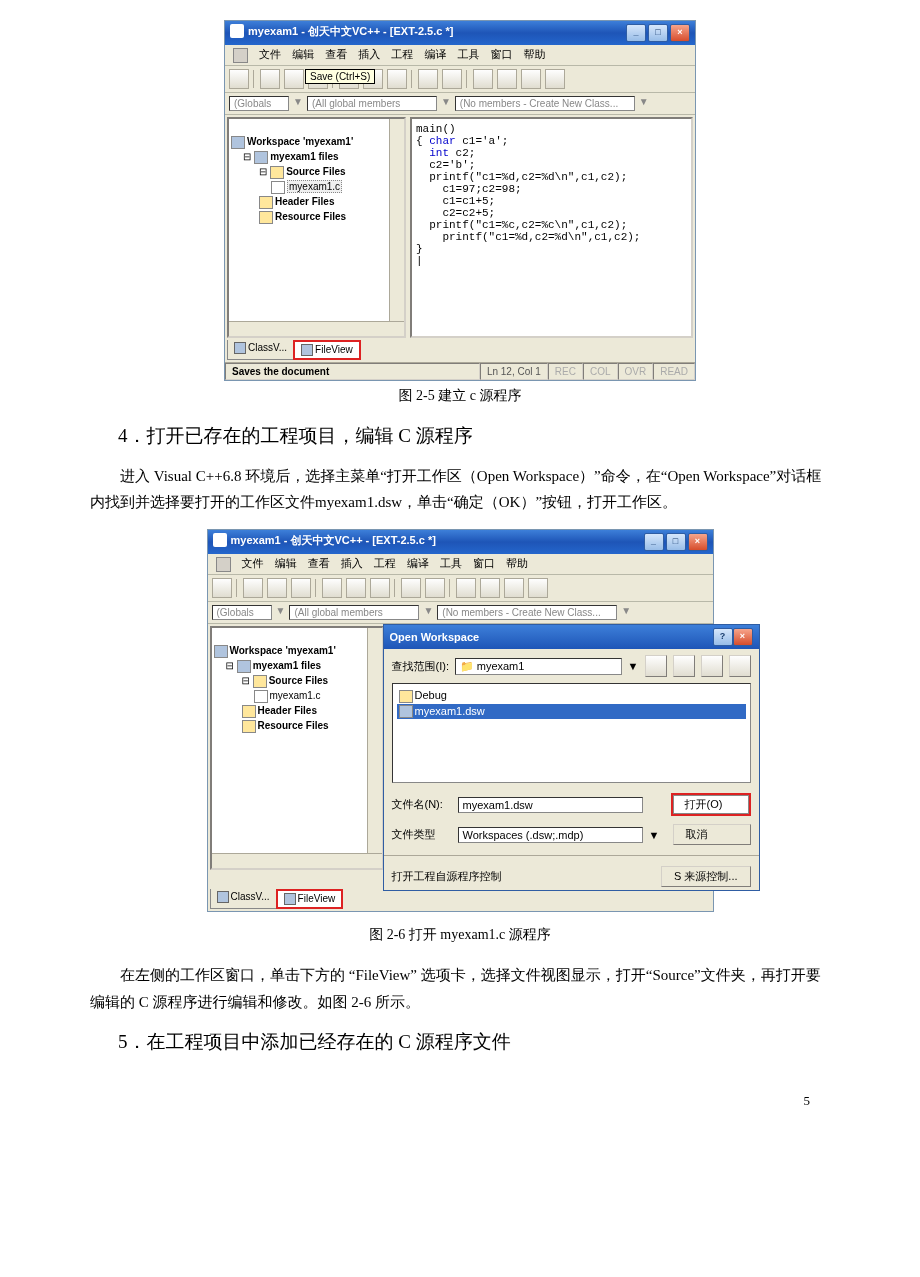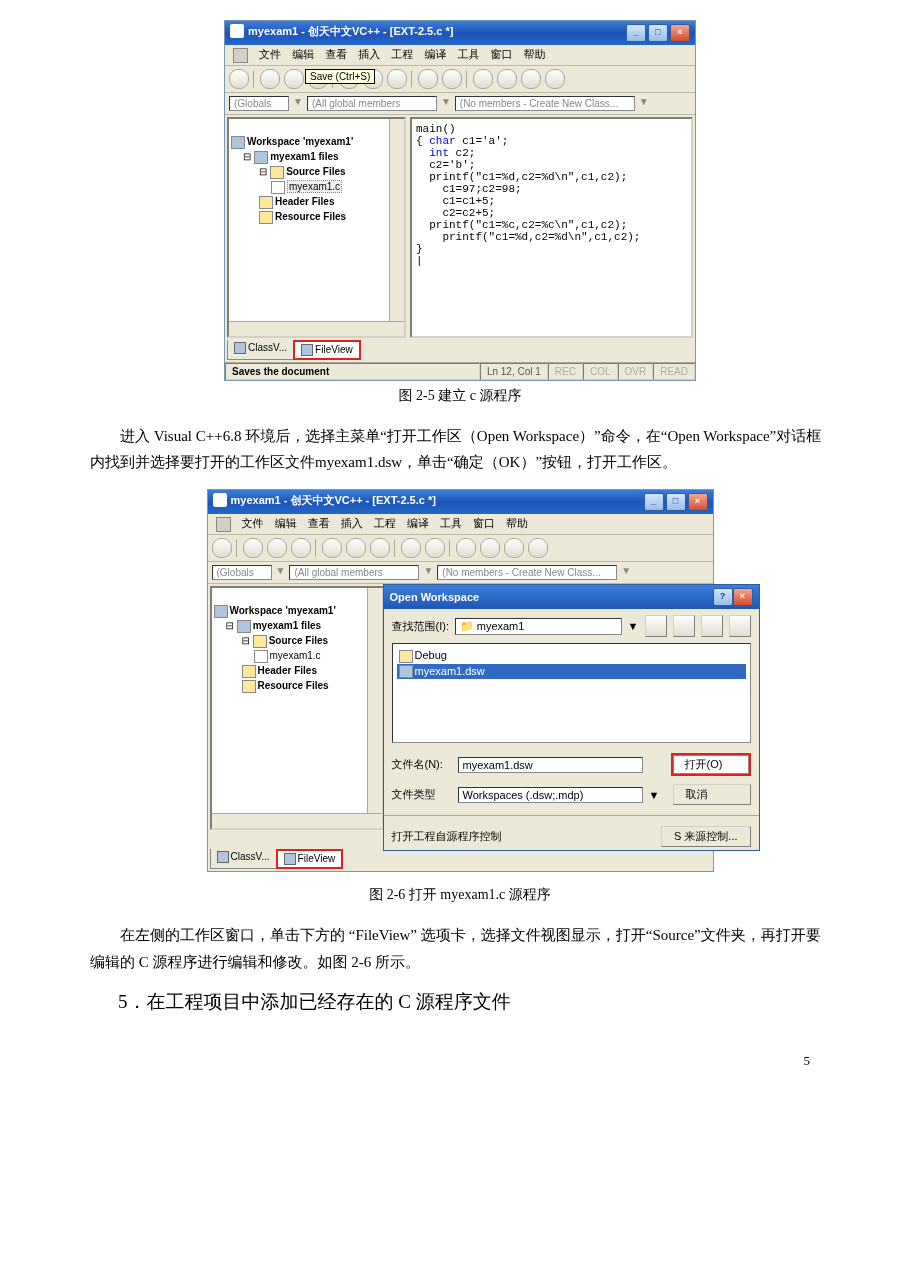--- a/index.html
+++ b/index.html
@@ -8,21 +8,21 @@
 .titlebar{background:linear-gradient(to bottom,#3d7fd9 0%,#1e55b7 50%,#2466cc 100%);color:#fff;padding:3px 5px;display:flex;align-items:flex-start;font-weight:bold;font-size:11px}
 .titlebar .icon{width:14px;height:14px;background:#fff;border-radius:2px;margin-right:4px;display:inline-block}
 .title-text{flex:1}
 .winbtns{display:flex;gap:2px}
 .winbtn{width:18px;height:16px;background:linear-gradient(#d6e6fb,#98bde8);border:1px solid #2f5da3;border-radius:2px;font-size:9px;text-align:center;line-height:14px;color:#1a3d6e}
 .winbtn.close{background:linear-gradient(#f7a58b,#d64d2c);color:#fff}
 .menubar{background:#ece9d8;padding:2px 4px;border-bottom:1px solid #b8b8a8;font-size:11px}
 .menubar span{margin:0 4px}
 .menu-icon{display:inline-block;width:13px;height:13px;background:#d4d0c8;border:1px solid #888;vertical-align:middle;margin-right:2px}
 .toolbar{background:#ece9d8;padding:3px 4px;border-bottom:1px solid #b8b8a8;display:flex;gap:4px;align-items:center}
-.tbtn{width:18px;height:18px;background:linear-gradient(#fefefe,#e0ddd0);border:1px solid #aca899;border-radius:9px;display:inline-block;position:relative}
+.tbtn{width:18px;height:18px;background:linear-gradient(#fefefe,#e0ddd0);border:1px solid #aca899;border-radius:0;display:inline-block;position:relative}
 .tbtn.sep{width:2px;background:none;border:none;border-left:1px solid #aca899;height:18px}
 .tooltip{position:absolute;top:-1px;left:20px;background:#ffffe1;border:1px solid #000;padding:1px 4px;font-size:10px;white-space:nowrap;z-index:5}
 .combobar{background:#ece9d8;padding:3px 4px;border-bottom:1px solid #b8b8a8;display:flex;gap:4px;font-size:10px;color:#888}
 .combo{background:#fff;border:1px inset #888;padding:1px 4px;flex:0 0 auto}
 .combo.w1{width:50px}.combo.w2{width:120px}.combo.w3{width:170px}
 .content{display:flex;height:225px}
 .tree{width:175px;border:2px inset #d4d0c8;background:#fff;margin:2px;overflow:hidden;position:relative;font-size:10px}
 .tree-body{padding:16px 2px}
 .tree-item{white-space:nowrap;padding:1px 0}
 .ti-icon{display:inline-block;width:12px;height:11px;vertical-align:middle;margin-right:2px;border:1px solid #888}
@@ -156,20 +156,21 @@
   <div class="cell">Ln 12, Col 1</div>
   <div class="cell dim">REC</div>
   <div class="cell dim">COL</div>
   <div class="cell dim">OVR</div>
   <div class="cell dim">READ</div>
  </div>
 </div>
 
 <div class="caption">图 2-5   建立 c 源程序</div>
 
+<div class="h">4．打开已存在的工程项目，编辑 C 源程序</div>
 <p class="body-text">进入 Visual C++6.8 环境后，选择主菜单“打开工作区（Open   Workspace）”命令，在“Open   Workspace”对话框内找到并选择要打开的工作区文件myexam1.dsw，单击“确定（OK）”按钮，打开工作区。</p>
 
 <div class="win" style="width:505px">
  <div class="titlebar">
   <span class="icon"></span>
   <span class="title-text">myexam1 - 创天中文VC++ - [EXT-2.5.c *]</span>
   <div class="winbtns">
    <span class="winbtn">_</span>
    <span class="winbtn">□</span>
    <span class="winbtn close">×</span>

